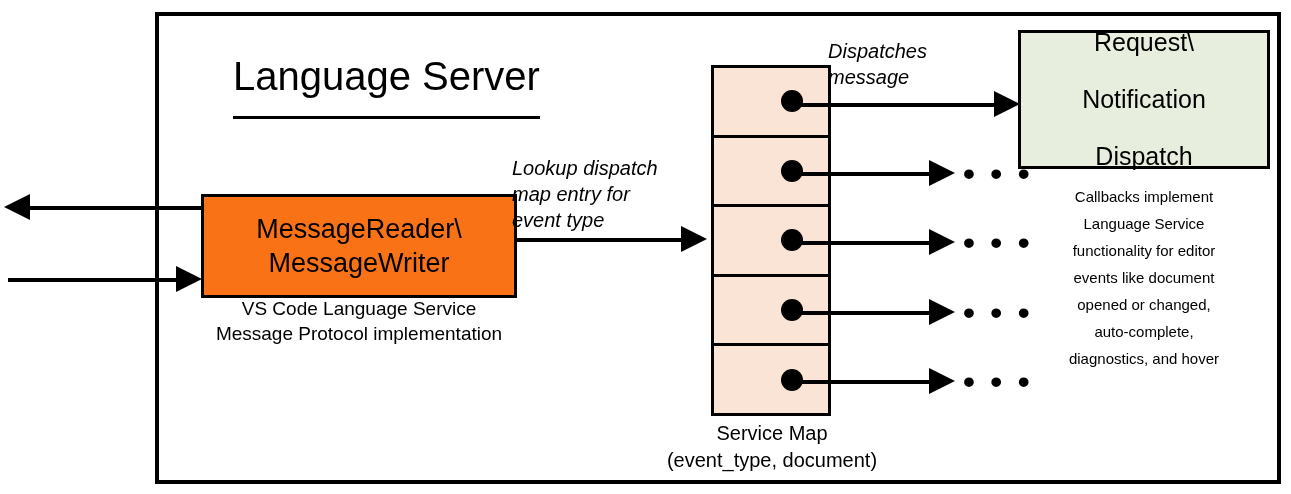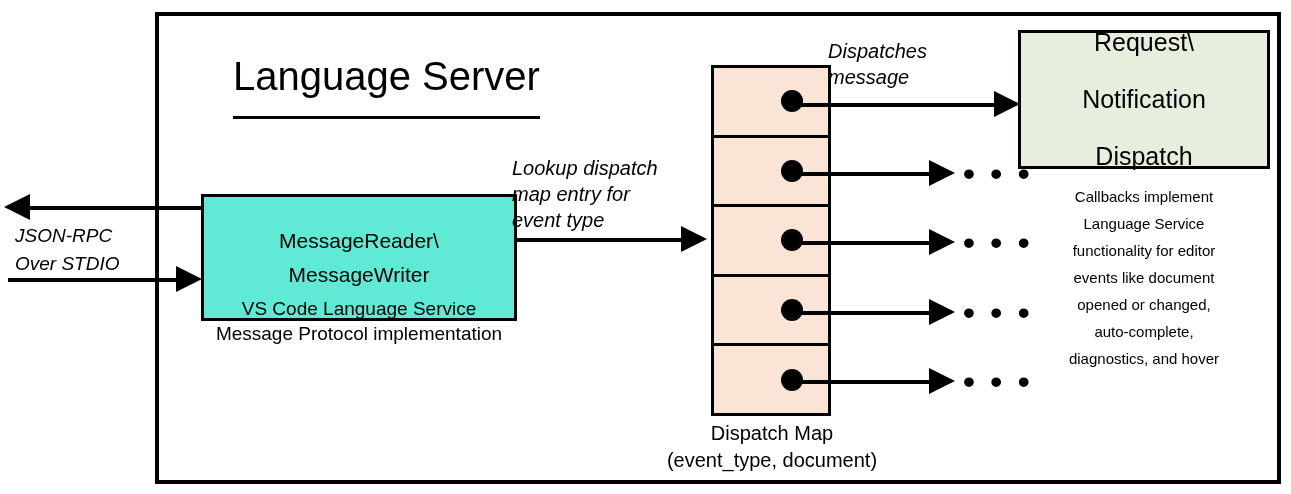--- a/index.html
+++ b/index.html
@@ -53,23 +53,23 @@
     display: flex;
     flex-direction: column;
     align-items: center;
     justify-content: center;
     text-align: center;
   }
   .reader-box {
     left: 201px;
     top: 194px;
     width: 316px;
-    height: 127px;
-    background: #5eead4;
-    font-size: 21px;
+    height: 104px;
+    background: #f97316;
+    font-size: 27px;
     line-height: 34px;
   }
   .callback-box {
     left: 1018px;
     top: 30px;
     width: 252px;
     height: 139px;
     background: #e8eedd;
     font-size: 25px;
     line-height: 33px;
@@ -198,22 +198,20 @@
   <div class="abs title">
     <span class="tx">Language Server</span>
   </div>
 
   <div class="abs line-h" style="left:28px; top:206px; width:488px;"></div>
   <div class="abs head-l" style="left:4px; top:194px;"></div>
 
   <div class="abs line-h" style="left:8px; top:278px; width:168px;"></div>
   <div class="abs head-r" style="left:176px; top:266px;"></div>
 
-  <div class="abs edge-label lbl-jsonrpc">JSON-RPC
-Over STDIO</div>
 
   <div class="abs node-box reader-box">
     <div>MessageReader\</div>
     <div>MessageWriter</div>
   </div>
   <div class="abs caption reader-caption">
     <div>VS Code Language Service</div>
     <div>Message Protocol implementation</div>
   </div>
 
@@ -234,21 +232,21 @@
         <span class="cell-dot"></span>
       </div>
     <div class="map-cell">
         <span class="cell-dot"></span>
       </div>
     <div class="map-cell">
         <span class="cell-dot"></span>
       </div>
   </div>
   <div class="abs caption dispatch-caption">
-    <div>Dispatch Map</div>
+    <div>Service Map</div>
     <div>(event_type, document)</div>
   </div>
 
   <div class="abs line-h" style="left:785px; top:103px; width:213px;"></div>
   <div class="abs head-r" style="left:994px; top:91px;"></div>
   <div class="abs edge-label lbl-dispatches">Dispatches
 message</div>
 
   <div class="abs line-h" style="left:785px; top:172px; width:148px;"></div>
   <div class="abs head-r" style="left:929px; top:160px;"></div>

